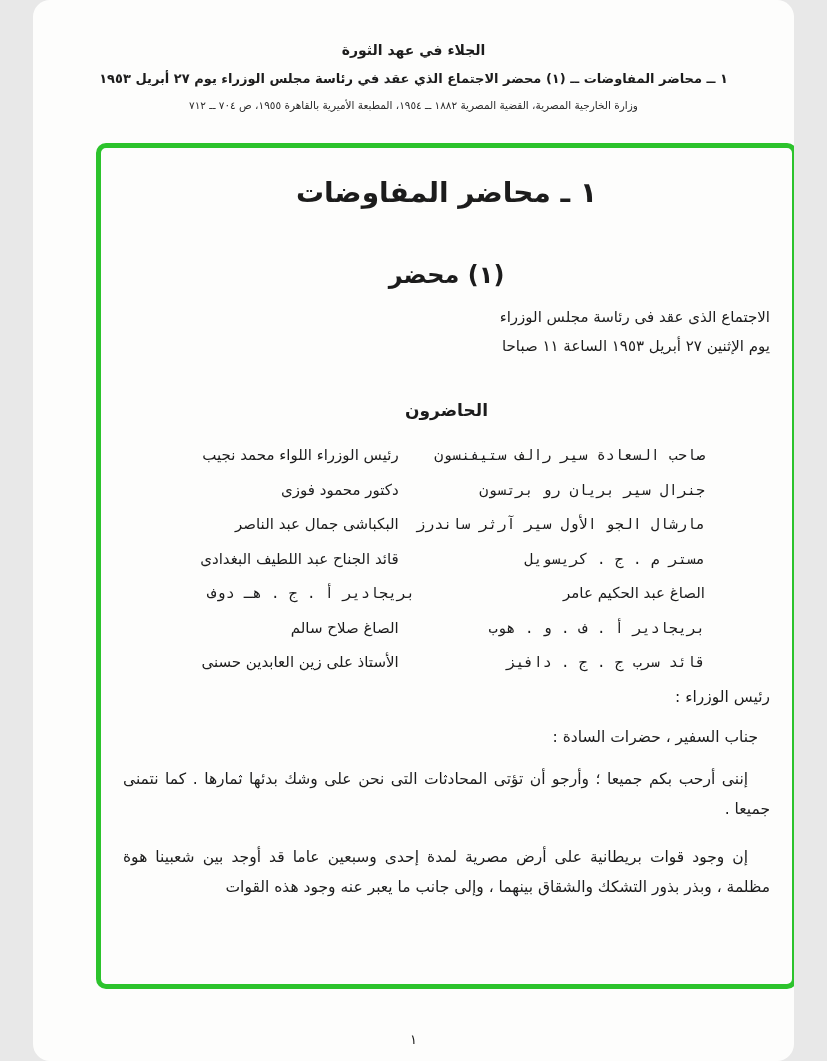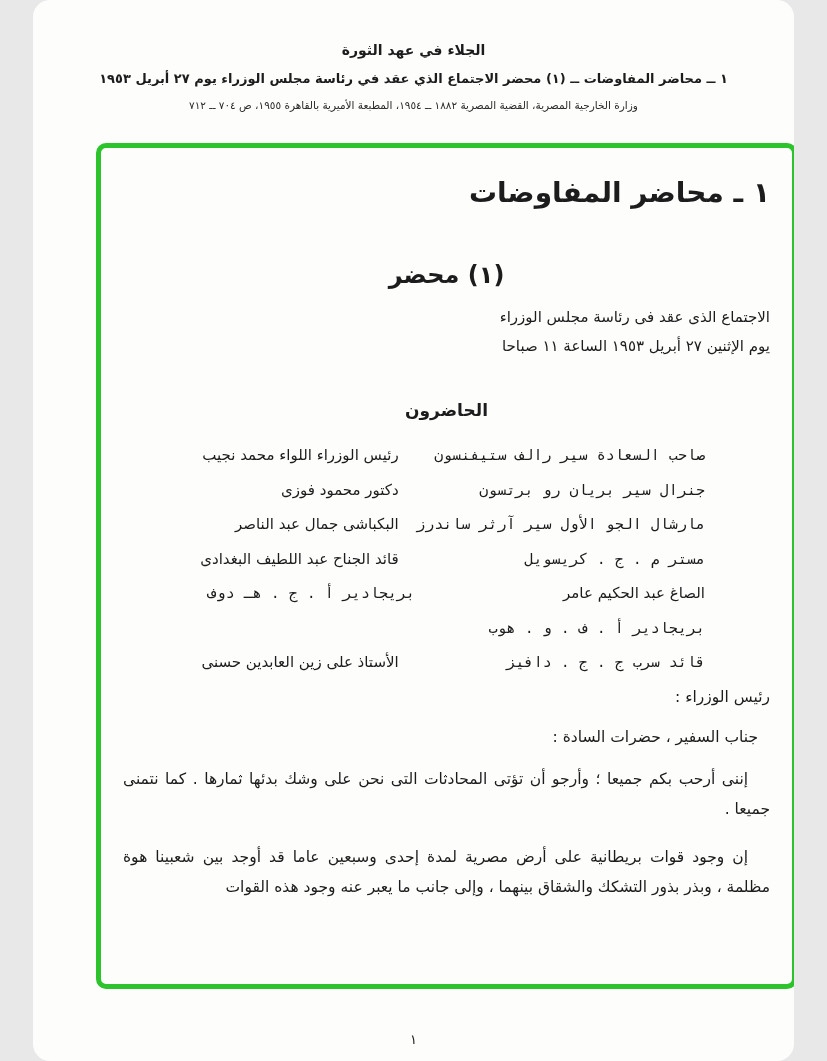--- a/index.html
+++ b/index.html
@@ -45,20 +45,21 @@
     left: 63px;
     top: 143px;
     width: 701px;
     height: 846px;
     border: 5px solid #2cc32c;
     border-radius: 10px;
     direction: rtl;
     padding: 18px 22px 0 22px;
   }
   .main-heading {
+    text-align: center;
     font-size: 28px;
     font-weight: bold;
     margin-top: 10px;
   }
   .section-heading {
     text-align: center;
     font-size: 24px;
     font-weight: bold;
     margin-top: 52px;
   }
@@ -156,20 +157,21 @@
       <div class="attendee-row">
         <span class="attendee british">مستر م . ج . كريسويل</span>
         <span class="attendee egyptian">قائد الجناح عبد اللطيف البغدادى</span>
       </div>
       <div class="attendee-row">
         <span class="attendee egyptian">الصاغ عبد الحكيم عامر</span>
         <span class="attendee british">بريجادير أ . ج . هـ دوف</span>
       </div>
       <div class="attendee-row">
         <span class="attendee british">بريجادير أ . ف . و . هوب</span>
+        <span class="attendee egyptian">الصاغ صلاح سالم</span>
       </div>
       <div class="attendee-row">
         <span class="attendee british">قائد سرب ج . ج . دافيز</span>
         <span class="attendee egyptian">الأستاذ على زين العابدين حسنى</span>
       </div>
     </div>
 
     <div class="speaker-line">رئيس الوزراء :</div>
 
     <div class="salutation-line">جناب السفير ، حضرات السادة :</div>

